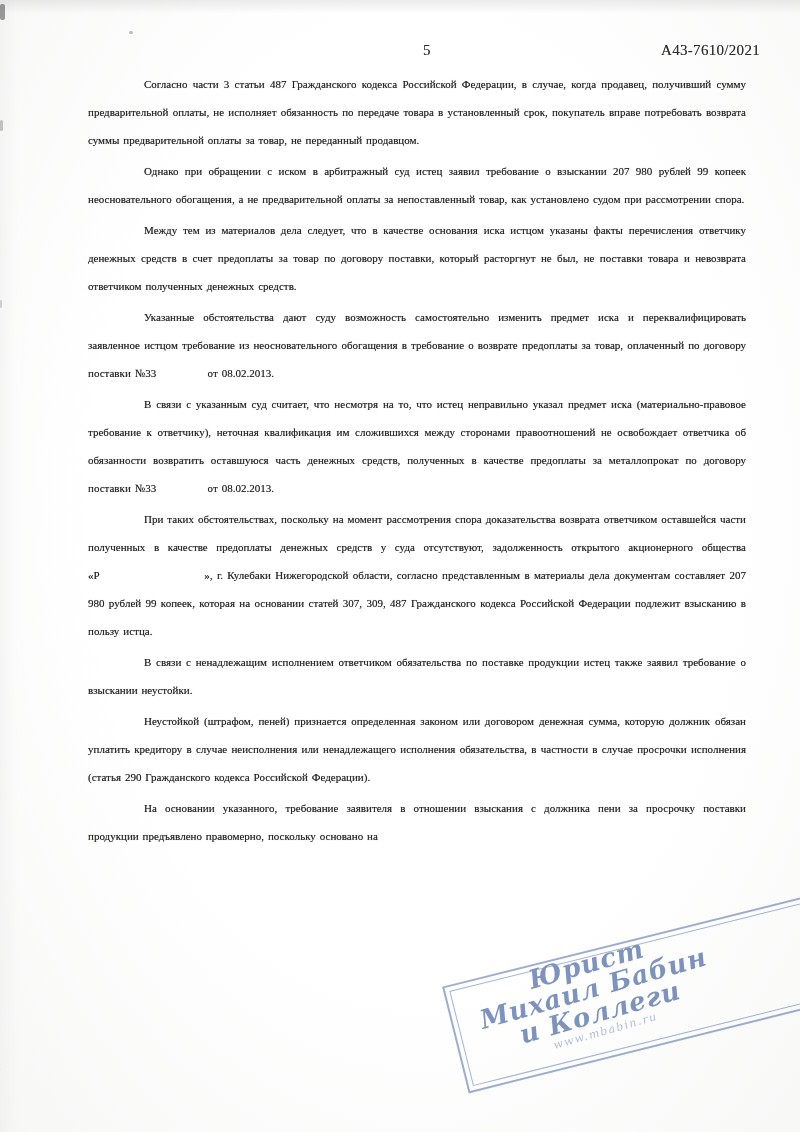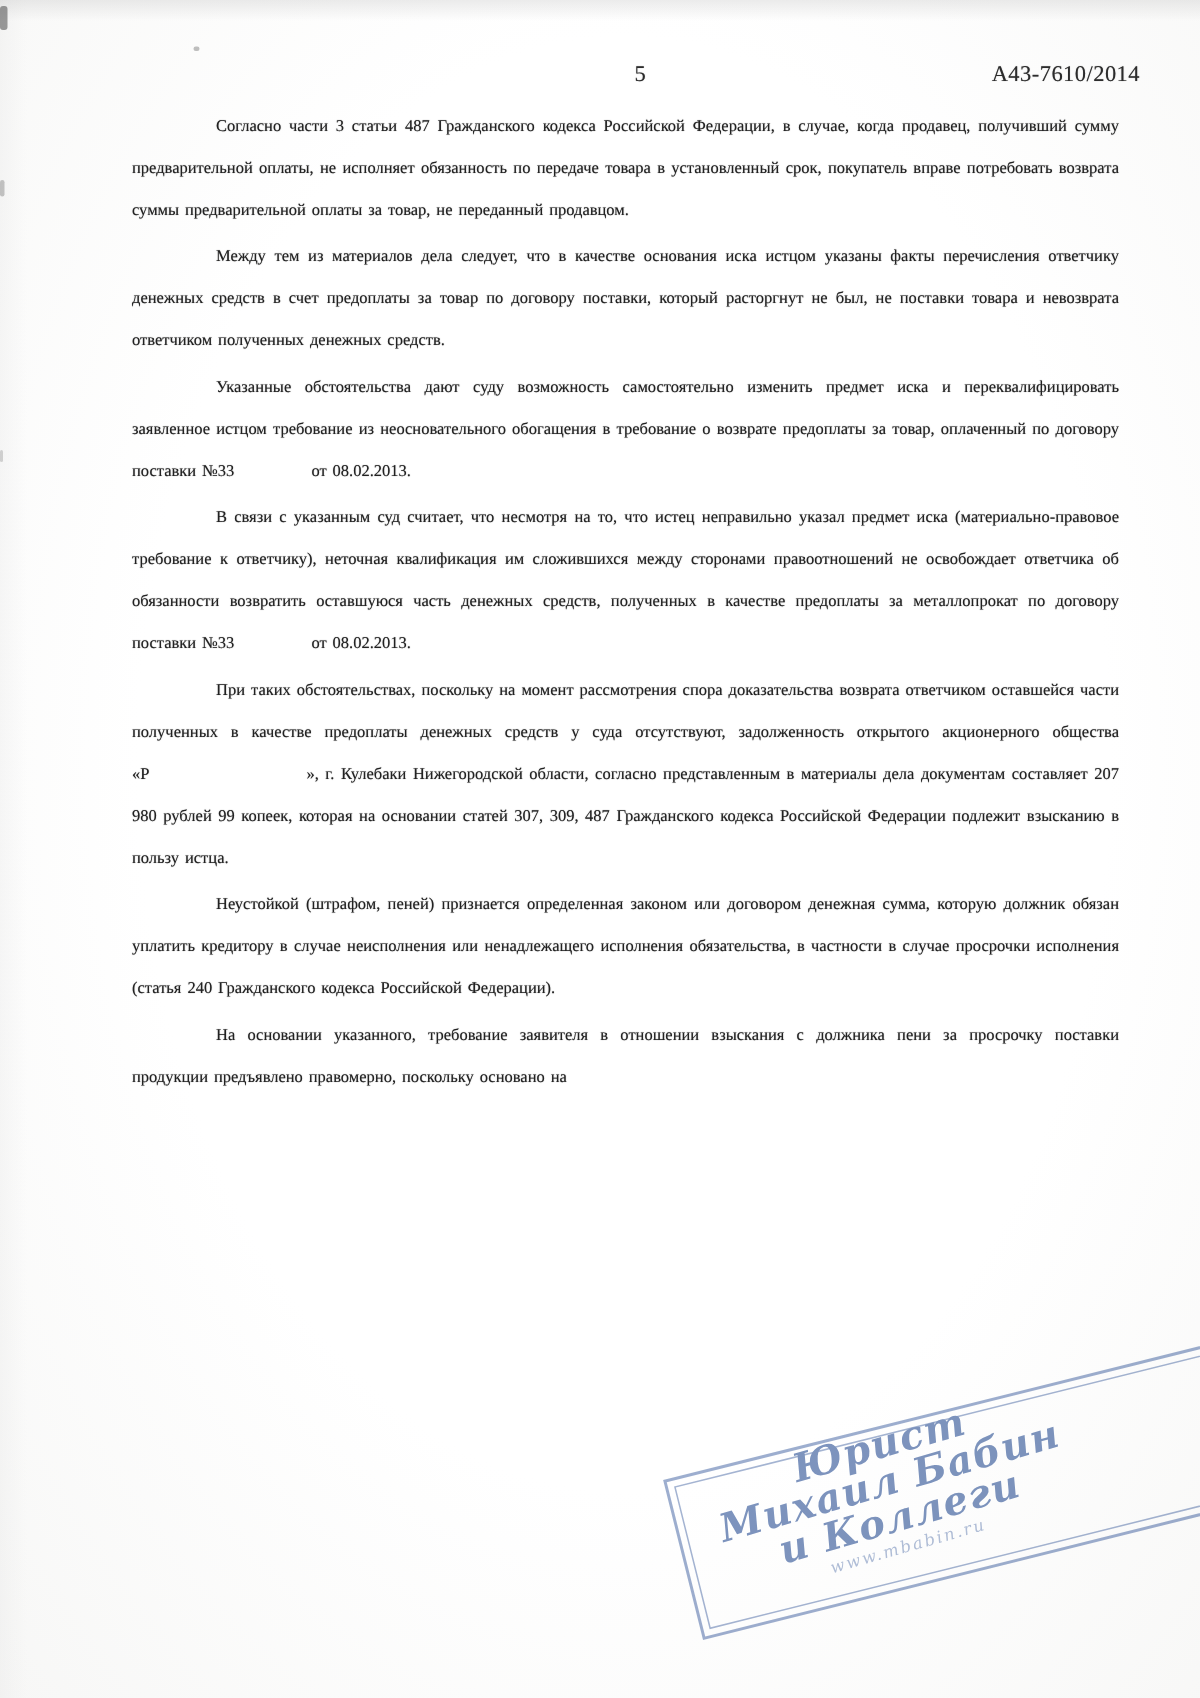--- a/index.html
+++ b/index.html
@@ -63,30 +63,32 @@
     letter-spacing:1.5px;opacity:.6;margin-top:0;
   }
 </style>
 </head>
 <body>
 
 <div class="page">
 
   <div class="header">
     <span class="page-num">5</span>
-    <span class="case-num">А43-7610/2014</span>
+    <span class="case-num">А43-7610/2021</span>
   </div>
 
   <div class="body-text">
     <p>Согласно части 3 статьи 487 Гражданского кодекса Российской Федерации, в случае, когда продавец, получивший сумму предварительной оплаты, не исполняет обязанность по передаче товара в установленный срок, покупатель вправе потребовать возврата суммы предварительной оплаты за товар, не переданный продавцом.</p>
+    <p>Однако при обращении с иском в арбитражный суд истец заявил требование о взыскании 207 980 рублей 99 копеек неосновательного обогащения, а не предварительной оплаты за непоставленный товар, как установлено судом при рассмотрении спора.</p>
     <p>Между тем из материалов дела следует, что в качестве основания иска истцом указаны факты перечисления ответчику денежных средств в счет предоплаты за товар по договору поставки, который расторгнут не был, не поставки товара и невозврата ответчиком полученных денежных средств.</p>
     <p>Указанные обстоятельства дают суду возможность самостоятельно изменить предмет иска и переквалифицировать заявленное истцом требование из неосновательного обогащения в требование о возврате предоплаты за товар, оплаченный по договору поставки №33&nbsp;&nbsp;&nbsp;&nbsp;&nbsp;&nbsp;&nbsp;&nbsp;&nbsp;&nbsp;&nbsp;&nbsp; от 08.02.2013.</p>
     <p>В связи с указанным суд считает, что несмотря на то, что истец неправильно указал предмет иска (материально-правовое требование к ответчику), неточная квалификация им сложившихся между сторонами правоотношений не освобождает ответчика об обязанности возвратить оставшуюся часть денежных средств, полученных в качестве предоплаты за металлопрокат по договору поставки №33&nbsp;&nbsp;&nbsp;&nbsp;&nbsp;&nbsp;&nbsp;&nbsp;&nbsp;&nbsp;&nbsp;&nbsp; от 08.02.2013.</p>
     <p>При таких обстоятельствах, поскольку на момент рассмотрения спора доказательства возврата ответчиком оставшейся части полученных в качестве предоплаты денежных средств у суда отсутствуют, задолженность открытого акционерного общества «Р&nbsp;&nbsp;&nbsp;&nbsp;&nbsp;&nbsp;&nbsp;&nbsp;&nbsp;&nbsp;&nbsp;&nbsp;&nbsp;&nbsp;&nbsp;&nbsp;&nbsp;&nbsp;&nbsp;&nbsp;&nbsp;&nbsp;&nbsp;&nbsp;», г. Кулебаки Нижегородской области, согласно представленным в материалы дела документам составляет 207 980 рублей 99 копеек, которая на основании статей 307, 309, 487 Гражданского кодекса Российской Федерации подлежит взысканию в пользу истца.</p>
-    <p>Неустойкой (штрафом, пеней) признается определенная законом или договором денежная сумма, которую должник обязан уплатить кредитору в случае неисполнения или ненадлежащего исполнения обязательства, в частности в случае просрочки исполнения (статья 240 Гражданского кодекса Российской Федерации).</p>
+    <p>В связи с ненадлежащим исполнением ответчиком обязательства по поставке продукции истец также заявил требование о взыскании неустойки.</p>
+    <p>Неустойкой (штрафом, пеней) признается определенная законом или договором денежная сумма, которую должник обязан уплатить кредитору в случае неисполнения или ненадлежащего исполнения обязательства, в частности в случае просрочки исполнения (статья 290 Гражданского кодекса Российской Федерации).</p>
     <p>На основании указанного, требование заявителя в отношении взыскания с должника пени за просрочку поставки продукции предъявлено правомерно, поскольку основано на</p>
   </div>
 
   <div class="speck s1"></div>
   <div class="speck s2"></div>
   <div class="speck s3"></div>
   <div class="speck s4"></div>
 
   <div class="stamp" style="--stamp-color: #4a6aa5;">
     <div class="border-outer"></div>

